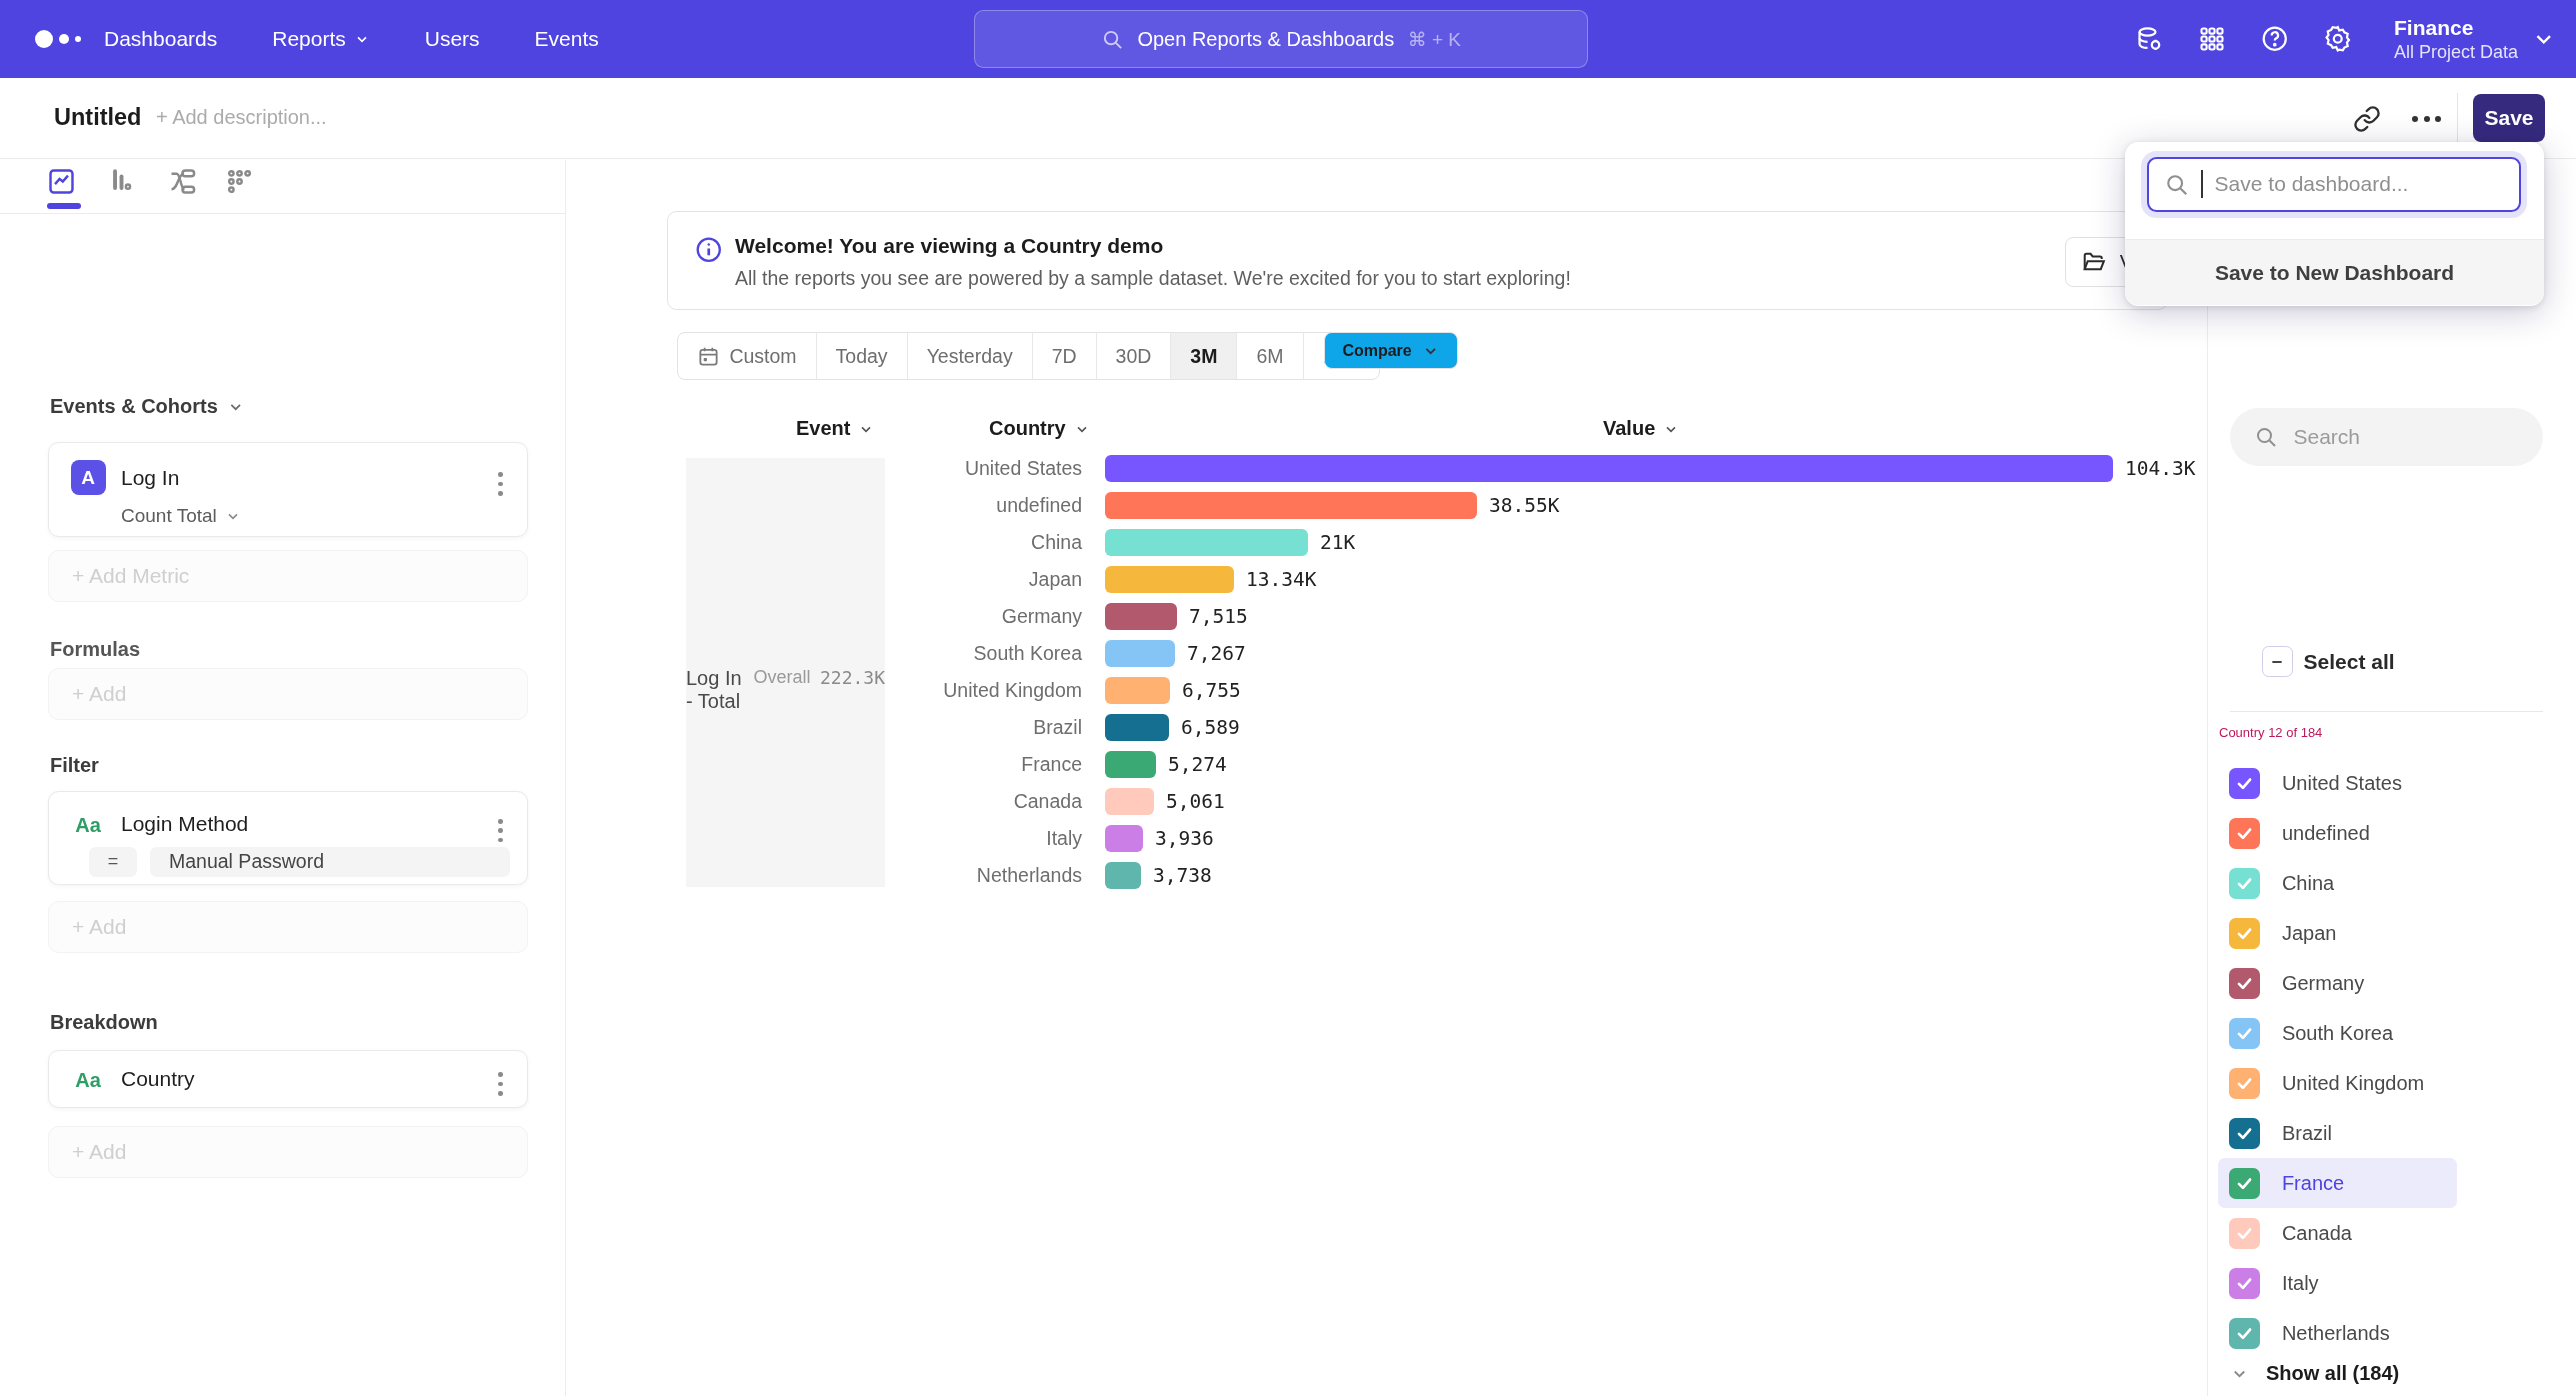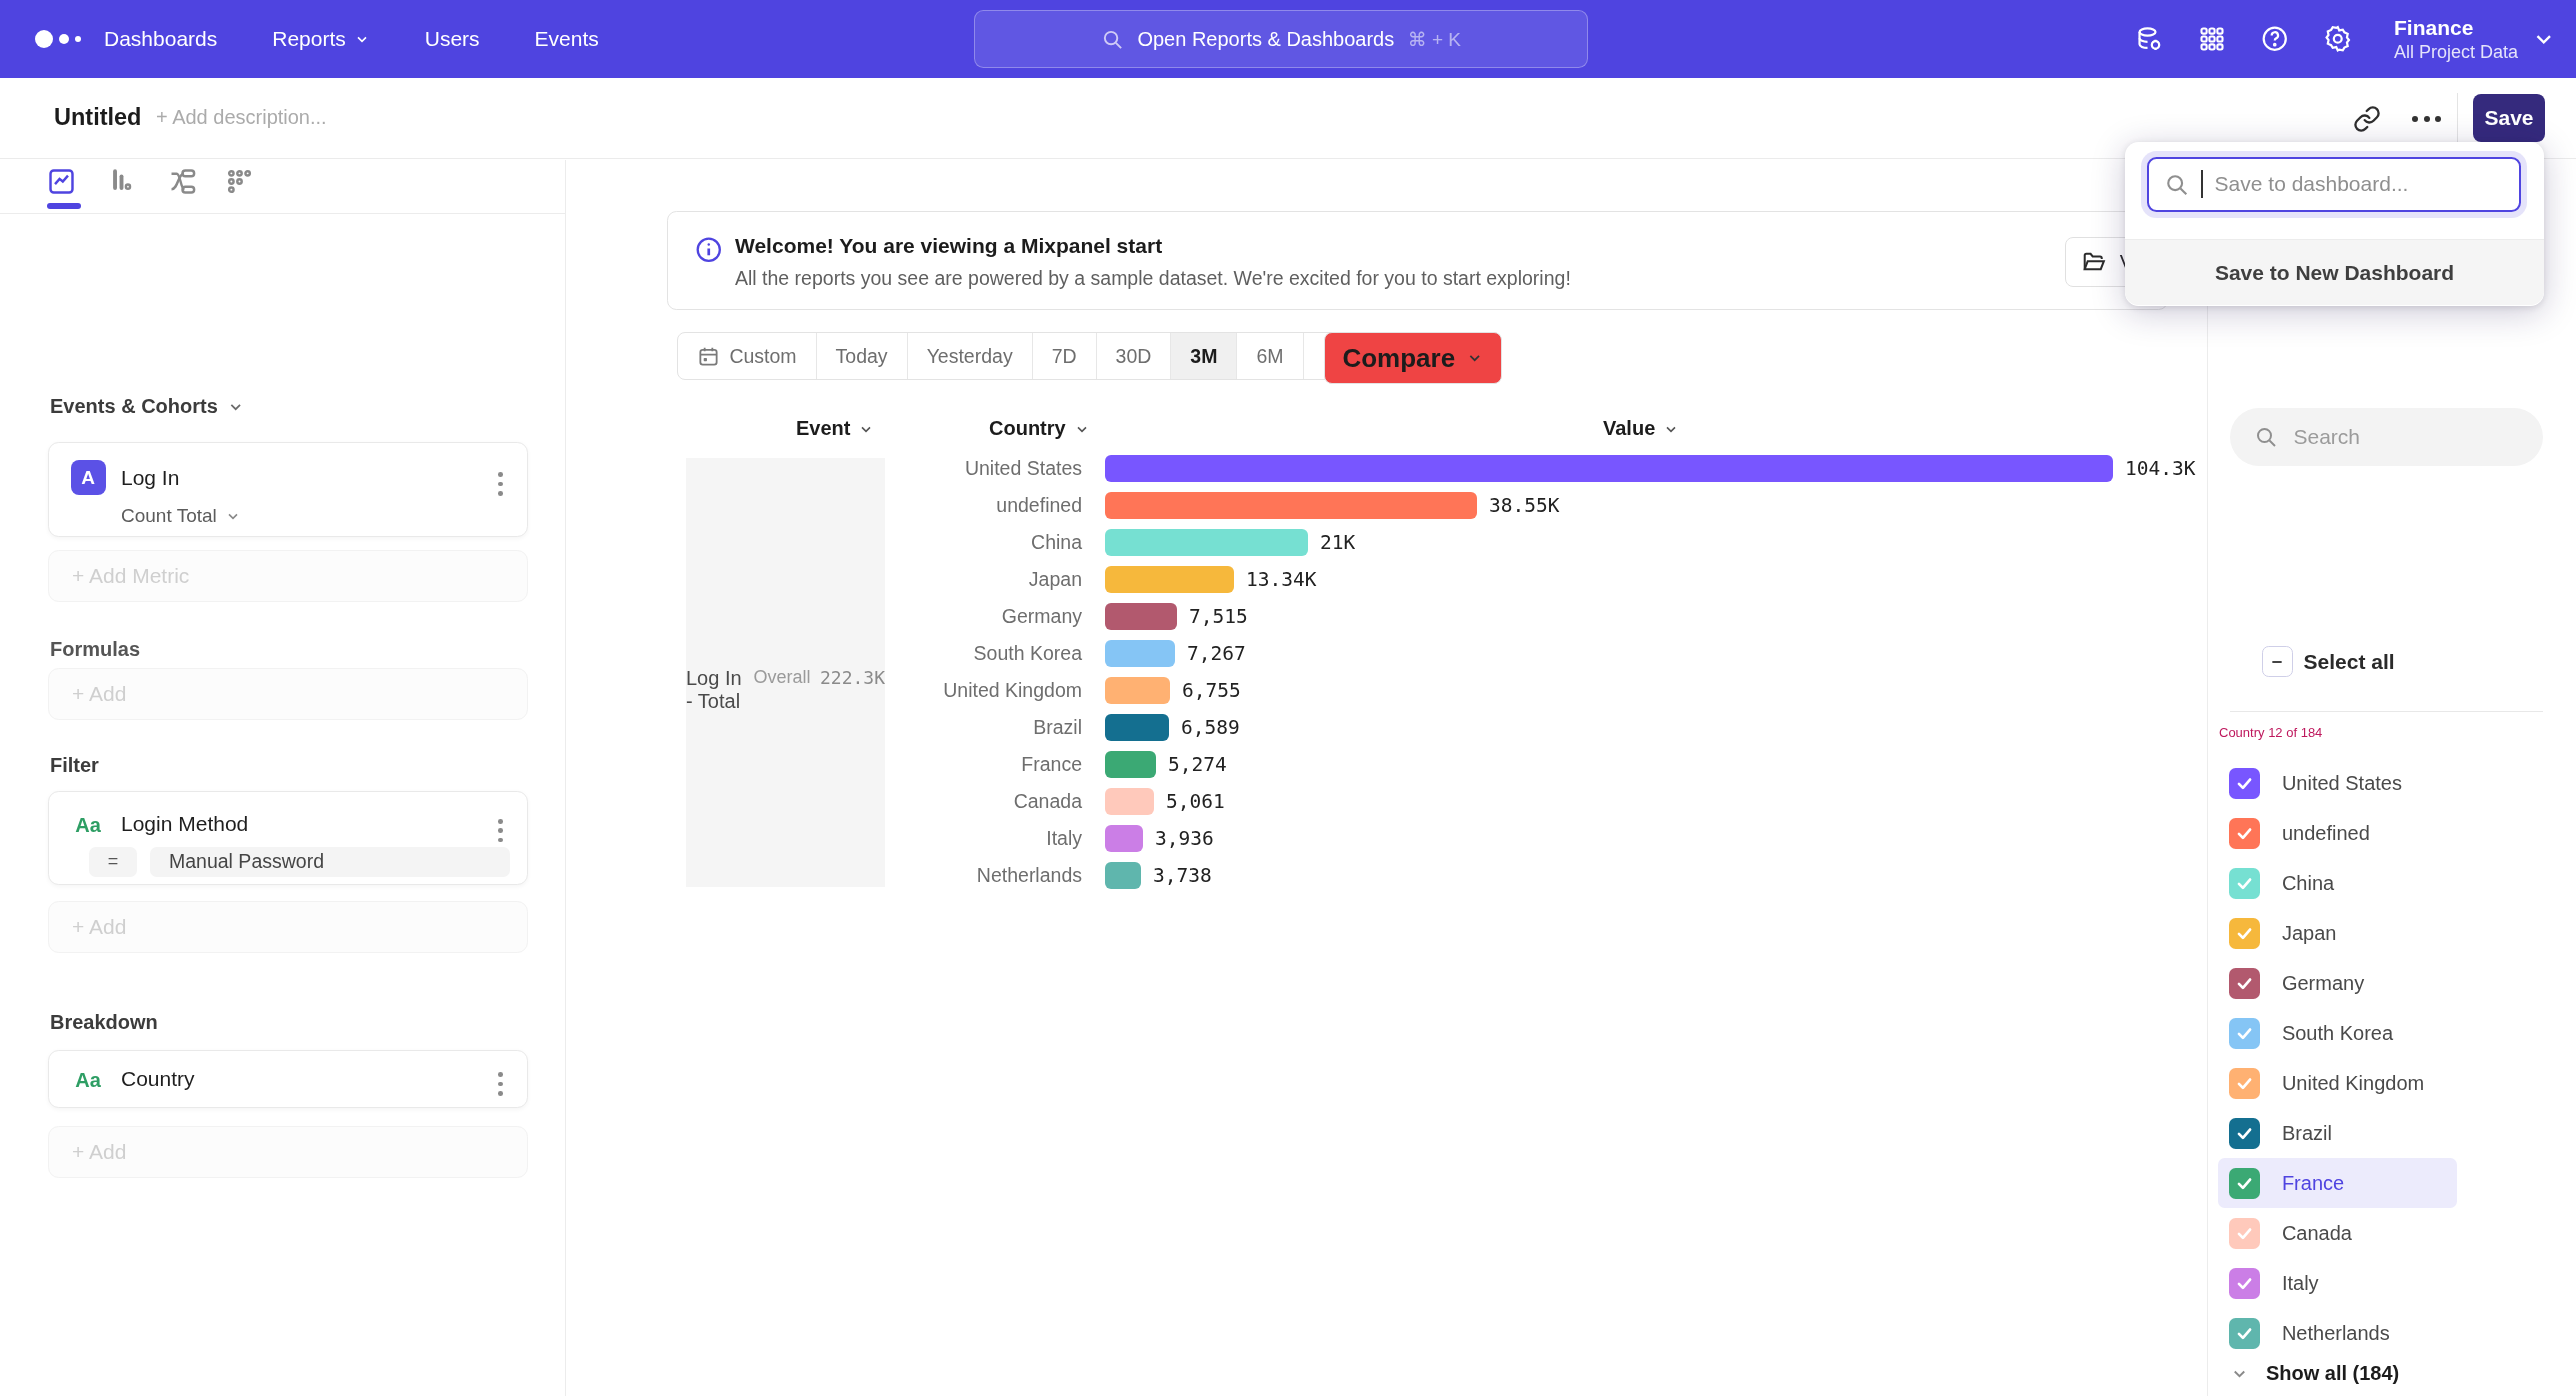--- a/index.html
+++ b/index.html
@@ -56,21 +56,21 @@
   #banner { position:absolute; left:667px; top:211px; width:1501px; height:99px; background:#fff; border:1.3px solid #e3e3e3; border-radius:9.4px; overflow:hidden; }
   #banner-title { position:absolute; left:67px; top:21.5px; font-size:21px; font-weight:700; color:#1c1c1c; }
   #banner-sub { position:absolute; left:67px; top:55px; font-size:19.5px; color:#5f5f5f; }
   #banner-info { position:absolute; left:25.5px; top:23px; }
   #banner-view-btn { position:absolute; left:1397px; top:25px; width:161px; height:50px; border:1.3px solid #e0e0e0; border-radius:8px; background:#fff; display:flex; align-items:center; gap:13.4px; padding-left:14.8px; font-size:20px; font-weight:500; color:#2b2b2b; cursor:pointer; }
 
   #date-control { position:absolute; left:677px; top:332px; height:48px; display:flex; border:1.3px solid #e3e3e3; border-radius:8px; overflow:hidden; background:#fff; }
   .date-seg { display:flex; align-items:center; justify-content:center; gap:9.4px; padding:0 19px; font-size:19.5px; color:#6e6e6e; border-right:1.3px solid #e7e7e7; cursor:pointer; white-space:nowrap; }
   .date-seg:last-child { border-right:none; }
   .date-seg.selected { background:#f0f0f0; color:#1c1c1c; font-weight:600; }
-  #compare-btn { position:absolute; left:1324px; top:332px; height:52px; padding:0 17.4px; border:1.3px solid #e3e3e3; border-radius:8px; background:#ef4444; display:flex; align-items:center; gap:10.7px; font-size:26px; font-weight:600; color:#1c1c1c; cursor:pointer; }
+  #compare-btn { position:absolute; left:1324px; top:332px; height:37px; padding:0 17.4px; border:1.3px solid #e3e3e3; border-radius:8px; background:#0ea5e9; display:flex; align-items:center; gap:10.7px; font-size:16px; font-weight:600; color:#1c1c1c; cursor:pointer; }
   .viz-btn { position:absolute; top:332px; height:48px; border:1.3px solid #e3e3e3; border-radius:8px; background:#fff; display:flex; align-items:center; gap:10.7px; font-size:20px; font-weight:600; color:#1c1c1c; padding:0 16px; cursor:pointer; }
 
   .col-header { position:absolute; top:417px; display:flex; align-items:center; gap:8px; font-size:20px; font-weight:600; color:#1c1c1c; cursor:pointer; }
   #event-panel { position:absolute; left:686px; top:458px; width:199px; height:429px; background:#f5f5f5; display:flex; flex-direction:row; align-items:center; }
   #event-name { margin-top:34px; font-size:20px; color:#4a4a4a; }
   #event-overall { margin-top:9.4px; font-size:18px; color:#9a9a9a; display:flex; gap:9.4px; }
   #event-overall .val { color:#8a8a8a; }
 
   #chart-rows { position:absolute; left:887px; top:450px; width:1315px; }
   .chart-row { height:37px; display:flex; align-items:center; }
@@ -312,21 +312,21 @@
 </aside>
 
 <div id="banner">
   <div id="banner-info">
     <svg width="29.5" height="29.5" viewBox="0 0 24 24" fill="none" stroke="#4f44e0" stroke-width="1.9">
         <circle cx="12" cy="12" r="9"></circle>
         <line x1="12" y1="11" x2="12" y2="16.5" stroke-width="2.2"></line>
         <circle cx="12" cy="7.8" r="1" fill="#4f44e0" stroke="none"></circle>
       </svg>
   </div>
-  <div id="banner-title">Welcome! You are viewing a Mixpanel start</div>
+  <div id="banner-title">Welcome! You are viewing a Country demo</div>
   <div id="banner-sub">All the reports you see are powered by a sample dataset. We're excited for you to start exploring!</div>
   <div id="banner-view-btn">
     <svg width="25.5" height="25.5" viewBox="0 0 24 24" fill="none" stroke="#2b2b2b" stroke-width="1.9">
         <path d="M3.5 19V6a1.5 1.5 0 0 1 1.5-1.5h4l2 2.5h7A1.5 1.5 0 0 1 19.5 8.5v1"></path>
         <path d="M3.5 19l2.8-7.5h15.2L18.6 19z"></path>
       </svg>
     <span>V</span>
   </div>
 </div>
 

